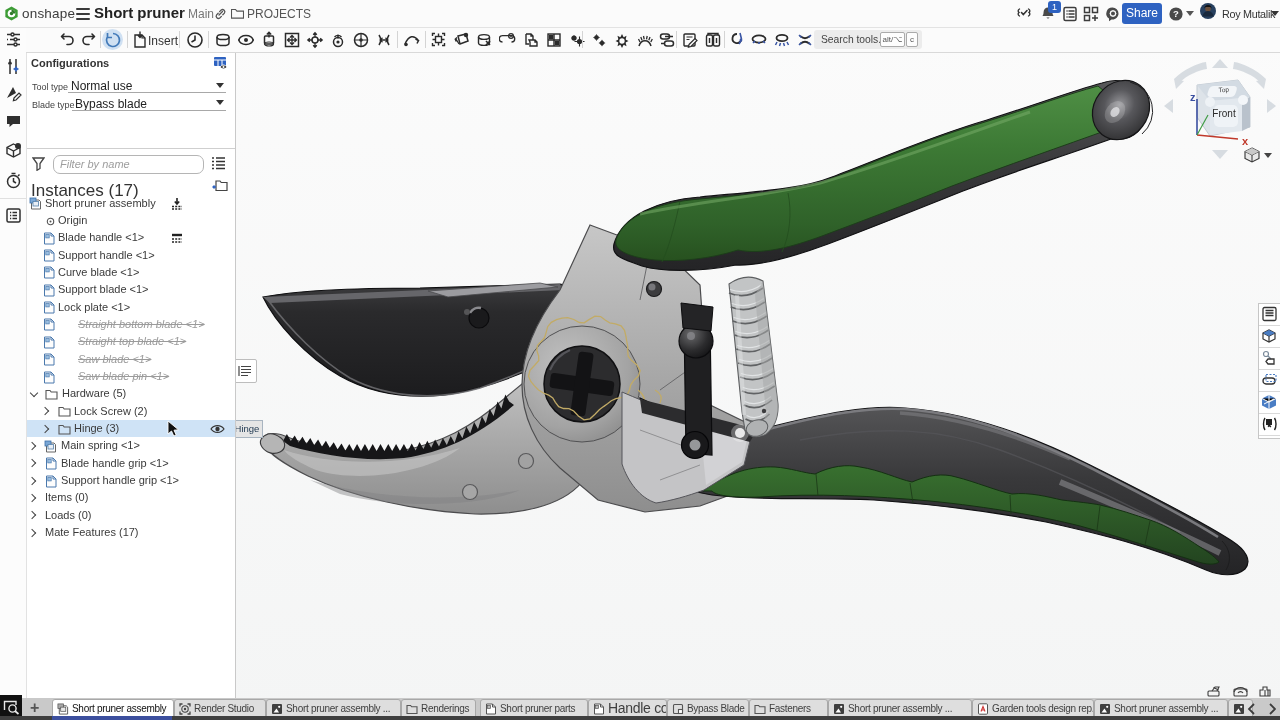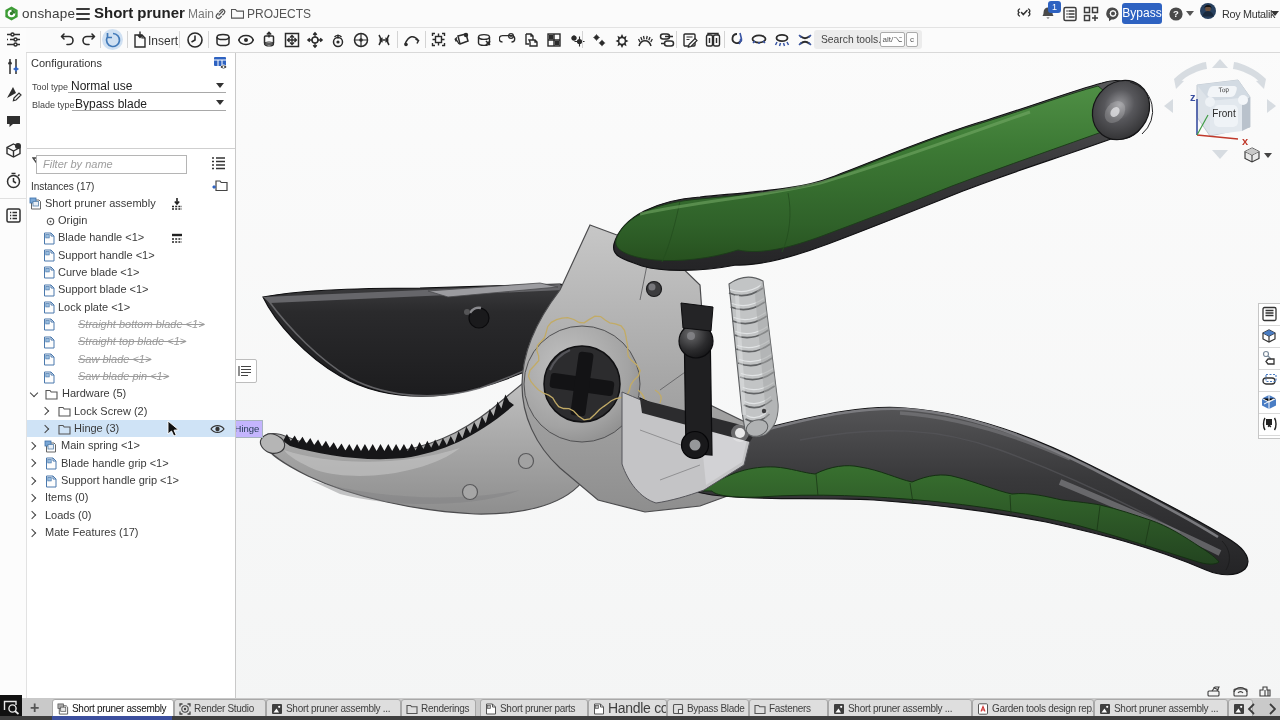--- a/index.html
+++ b/index.html
@@ -32,29 +32,29 @@
     background:#fdfdfd;border-radius:2px;font-size:8px;text-align:center;line-height:13px;color:#555;}
   #searchbox .k2{position:absolute;left:92px;top:2px;width:10px;height:13px;border:1px solid #aaa;
     background:#fdfdfd;border-radius:2px;font-size:8px;text-align:center;line-height:13px;color:#555;}
   
   #rail{position:absolute;left:0;top:28px;width:26px;height:670px;background:#fcfcfc;
     border-right:1px solid #e2e2e2;z-index:28;}
   #rail svg{position:absolute;left:5px;}
   
   #panel{position:absolute;left:26px;top:52px;width:209px;height:646px;background:#fff;
     border-right:1px solid #c9c9c9;z-index:27;font-size:11px;color:#3a3a3a;}
-  #panel .cfg-h{position:absolute;left:5px;top:5px;font-size:11px;font-weight:normal;color:#333;}
+  #panel .cfg-h{position:absolute;left:5px;top:5px;font-size:11px;font-weight:bold;color:#333;}
   #panel .lbl{position:absolute;font-size:9px;color:#444;}
   #panel .val{position:absolute;font-size:12px;color:#222;}
   #panel .ddl{position:absolute;height:1px;background:#a8a8a8;}
   .caret{width:0;height:0;border-left:4.5px solid transparent;border-right:4.5px solid transparent;
     border-top:5px solid #333;position:absolute;}
   #panel .div1{position:absolute;left:0;top:96px;width:209px;height:1px;background:#cfcfcf;}
-  #filterbox{position:absolute;left:10px;top:103px;width:149px;height:17px;border:1px solid #b5b5b5;
-    border-radius:0;background:#fff;}
+  #filterbox{position:absolute;left:27px;top:103px;width:149px;height:17px;border:1px solid #b5b5b5;
+    border-radius:7px;background:#fff;}
   #filterbox span{position:absolute;left:6px;top:2px;font-style:italic;color:#9d9d9d;font-size:11px;}
   .trow{position:absolute;left:0;width:209px;height:17px;line-height:17px;white-space:nowrap;}
   .trow .tx{position:absolute;top:0;font-size:11px;color:#3a3a3a;}
   .gone{color:#9b9b9b !important;text-decoration:line-through;font-style:italic;margin-left:20px;}
   .arr{position:absolute;top:4.5px;width:5px;height:8px;}
   .arr:before{content:"";position:absolute;left:0;top:0;width:5px;height:5px;border-right:1.6px solid #444;border-bottom:1.6px solid #444;transform:translate(-1px,1px) rotate(-45deg);}
   .arrd{position:absolute;top:5px;width:8px;height:6px;}
   .arrd:before{content:"";position:absolute;left:1px;top:0;width:5px;height:5px;border-right:1.6px solid #444;border-bottom:1.6px solid #444;transform:rotate(45deg);}
   
   #tabbar{position:absolute;left:0;top:698px;width:1280px;height:22px;background:#c9c9c9;z-index:40;}
@@ -64,21 +64,21 @@
     border-radius:3px 3px 0 0;font-size:11px;color:#3f3f3f;line-height:17px;white-space:nowrap;
     padding:0 4px 0 19px;overflow:hidden;}
   .tab.active{background:#fff;height:17px;color:#111;}
   .tab svg{position:absolute;left:4px;top:2.5px;}
   #botstrip{position:absolute;left:0;top:716px;width:1280px;height:4px;background:#3f3f3f;z-index:41;}
   
   #rtools{position:absolute;left:1258px;top:303px;width:22px;height:134px;background:#fff;
     border:1px solid #c6c6c6;z-index:26;}
   #rtools .cell{position:absolute;left:0;width:22px;height:21px;border-bottom:1px solid #d9d9d9;}
   
-  #hingetip{position:absolute;left:231px;top:420px;width:30px;height:16px;background:#c4b5fd;
+  #hingetip{position:absolute;left:231px;top:420px;width:30px;height:16px;background:#e5e5e5;
     border:1px solid #a8b4c0;font-size:9.5px;color:#223a52;text-align:center;line-height:16px;z-index:26;}
   
   #ptoggle{position:absolute;left:234px;top:359px;width:21px;height:22px;background:#fff;
     border:1px solid #bdbdbd;border-radius:2px;z-index:26;}
 </style></head>
 <body>
 <div id="stage">
   <svg id="canvas" class="abs" style="left:0;top:0;z-index:1" width="1280" height="720" viewBox="0 0 1280 720">
       <defs>
     <linearGradient id="bg" x1="0" y1="0" x2="0" y2="1">
@@ -279,21 +279,21 @@
         <rect x="1.5" y="1.5" width="5" height="5" fill="none" stroke="#3d3d3d" stroke-width="1.5"></rect>
         <rect x="9.5" y="1.5" width="5" height="5" fill="none" stroke="#3d3d3d" stroke-width="1.5"></rect>
         <rect x="1.5" y="9.5" width="5" height="5" fill="none" stroke="#3d3d3d" stroke-width="1.5"></rect>
         <path d="M12 9 v6 M9 12 h6" stroke="#3d3d3d" stroke-width="1.5"></path>
       </svg>
     <svg class="tb-ic" style="left:1104px" viewBox="0 0 16 16">
         <path d="M8.5 1.5 a6 6 0 0 1 6 6 c0 3.3-2.7 6-6 6 h-1 l-2.5 1.8 v-2.8 a6 6 0 0 1 3.5-11 Z" fill="#4a4a4a"></path>
         <circle cx="9" cy="7.5" r="2.6" fill="none" stroke="#fbfbfb" stroke-width="1.2"></circle>
         <path d="M9 4.2 v1 M9 9.8 v1 M12.3 7.5 h-1 M6.7 7.5 h-1" stroke="#fbfbfb" stroke-width="1.1"></path>
       </svg>
-    <div id="share">Bypass</div>
+    <div id="share">Share</div>
     <svg class="tb-ic" style="left:1168px" viewBox="0 0 16 16">
         <circle cx="8" cy="8" r="6.6" fill="#4a4a4a"></circle>
         <text x="8" y="11.3" font-size="9.5" font-weight="bold" fill="#fbfbfb" text-anchor="middle" font-family="Liberation Sans">?</text>
       </svg>
     <div class="caret" style="left:1186px;top:11px;border-top-color:#555"></div>
     <svg class="tb-ic" style="left:1200px;top:3px" width="20" height="20" viewBox="0 0 20 20">
         <circle cx="10" cy="10" r="10" fill="#27405f"></circle>
         <circle cx="10" cy="7.5" r="3.5" fill="#6b503c"></circle>
         <path d="M3 17 a7 7 0 0 1 14 0 Z" fill="#19293d"></path>
         <path d="M5.5 7 a4.5 4.5 0 0 1 9 0 l-1.5 -2 h-6 Z" fill="#111"></path>
@@ -548,21 +548,21 @@
       <div class="div1"></div>
       <svg class="abs" style="left:6px;top:105px" width="13" height="14" viewBox="0 0 13 14">
         <path d="M1 1 h11 L8 6.5 v5 l-3 1.8 v-6.8 Z" fill="none" stroke="#444" stroke-width="1.3"></path>
       </svg>
       <div id="filterbox">
         <span>Filter by name</span>
       </div>
       <svg class="abs" style="left:185px;top:104px" width="15" height="14" viewBox="0 0 15 14">
         <path d="M1 2 h2 M5 2 h9 M1 5.5 h2 M5 5.5 h9 M1 9 h2 M5 9 h9 M1 12.5 h2 M5 12.5 h9" stroke="#333" stroke-width="1.7"></path>
       </svg>
-      <div style="position:absolute;left:5px;top:129px;font-size:10px;color:#333">Instances (17)</div>
+      <div style="position:absolute;left:5px;top:129px;font-size:17px;color:#333">Instances (17)</div>
       <svg class="abs" style="left:186px;top:127px" width="16" height="13" viewBox="0 0 16 13">
         <path d="M4 2 h4 l1.2 1.5 H15 v8 H4 Z" fill="none" stroke="#444" stroke-width="1.2"></path>
         <path d="M4 8 h-3 M2.5 6.5 L1 8 l1.5 1.5" stroke="#2e62c1" stroke-width="1.3" fill="none"></path>
       </svg>
       <div class="trow" style="top:142.5px">
         <svg class="abs" style="left:3px;top:2.5px" width="13" height="13" viewBox="0 0 13 13">
           <path d="M2.5 3 h7.5 l1.5 1.5 V12 H2.5 Z" fill="#fdfdfd" stroke="#666" stroke-width="1"></path>
           <rect x="1" y="1" width="6" height="5" fill="#7aa7d6" stroke="#3a6ea8" stroke-width="0.8"></rect>
           <rect x="4" y="4.5" width="5.5" height="4.5" fill="#e8eef5" stroke="#5580ab" stroke-width="0.8"></rect>
         </svg>

